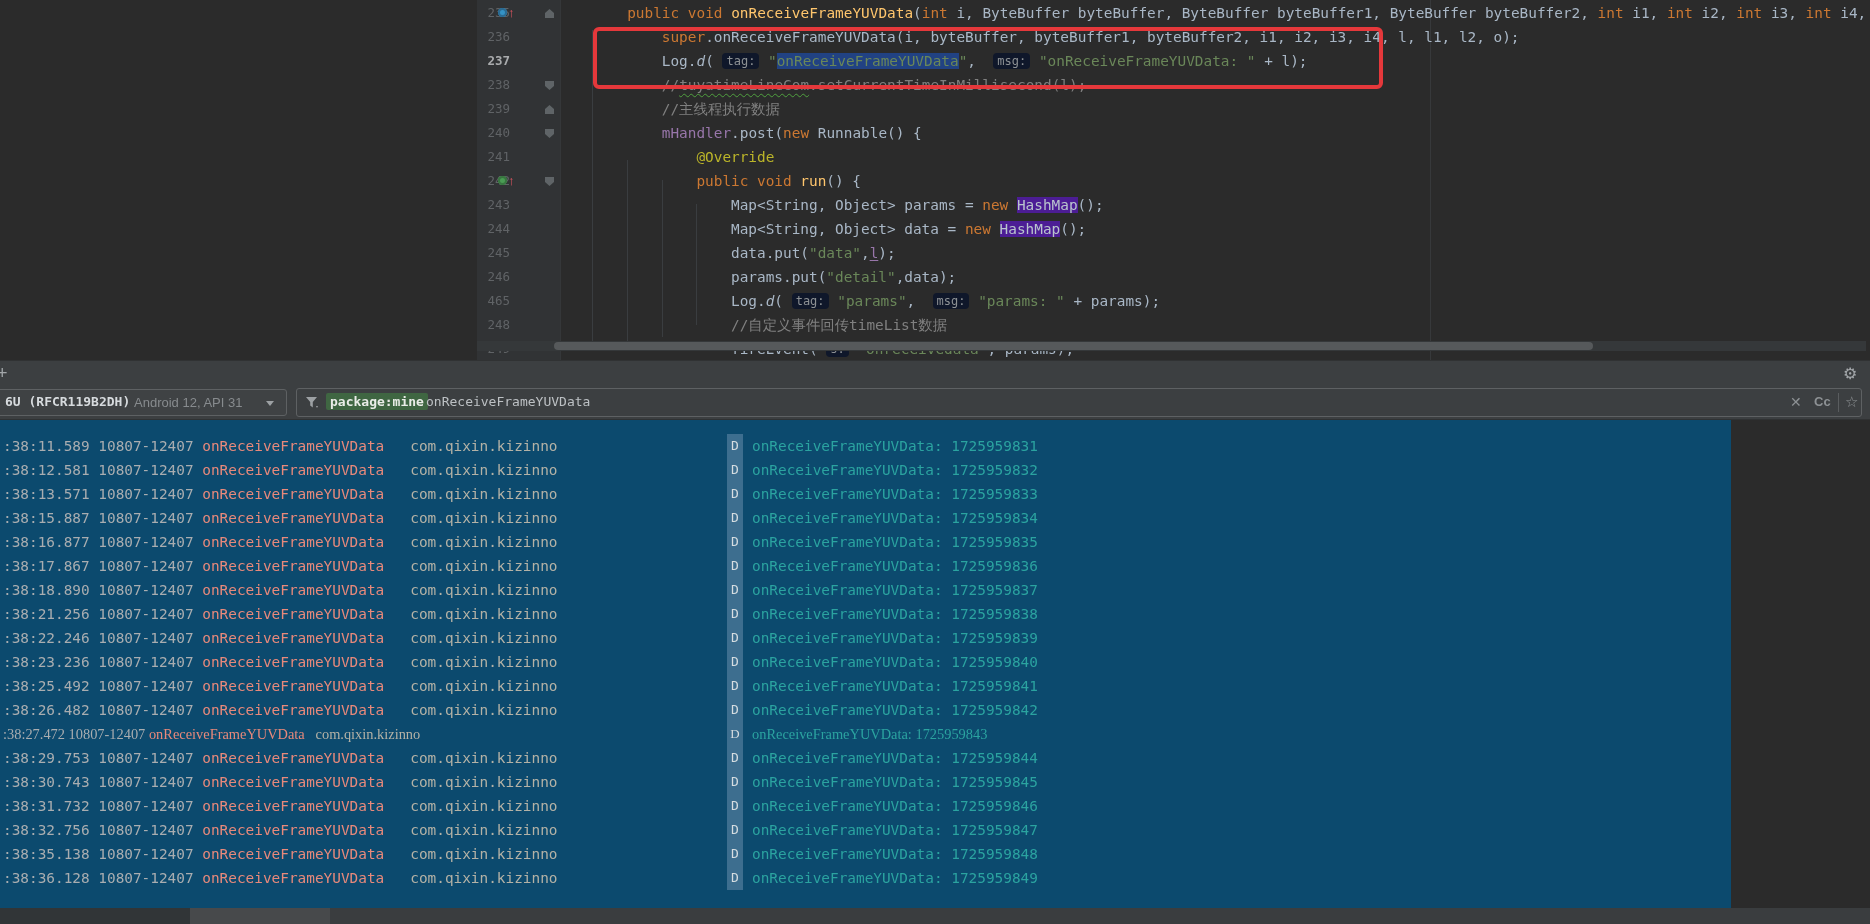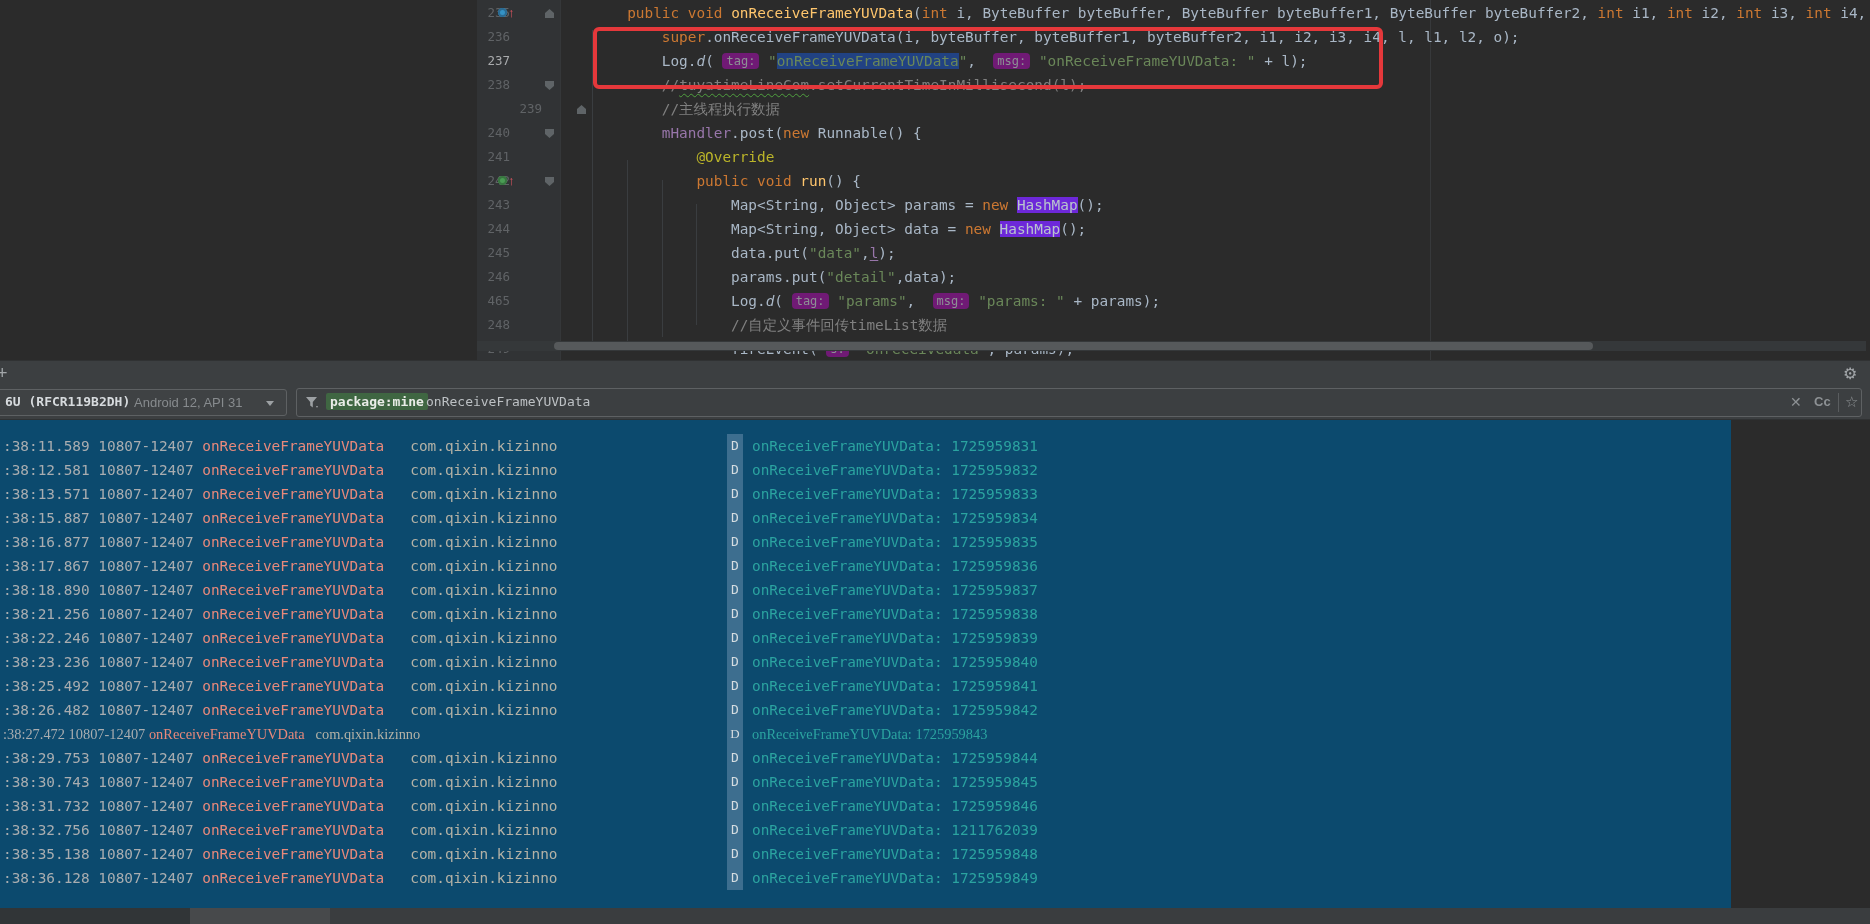--- a/index.html
+++ b/index.html
@@ -15,43 +15,43 @@
   .pp-item.faint{color:#747a82;font-size:11px;}
   .pp-scrollthumb{position:absolute;left:466px;top:50px;width:7px;height:32px;background:#8c887e;border-radius:3px;opacity:.85;}
   
   .editor{position:absolute;left:477px;top:0;width:1393px;height:360px;background:#2b2b2b;overflow:hidden;}
   .gutter-bg{position:absolute;left:0;top:0;width:83px;height:360px;background:#313335;border-right:1px solid #353739;}
   .wrap-guide{position:absolute;left:953px;top:0;width:1px;height:360px;background:#37393b;}
   .iguide{position:absolute;width:1px;background:#3a3d40;}
   .g-row{position:absolute;left:0;width:83px;height:24px;line-height:24px;}
   .g-num{position:absolute;left:0;top:0;width:33px;text-align:right;font-family:"DejaVu Sans Mono",monospace;
          font-size:12.5px;color:#606366;}
-  .g-num.cur{color:#a9abad;font-weight:normal;}
+  .g-num.cur{color:#a9abad;font-weight:bold;}
   .g-ico{position:absolute;left:21px;top:7px;width:9px;height:9px;border-radius:50%;}
   .g-ico.blue{background:#3592c4;box-shadow:inset 0 0 0 2px #2b6a91;}
   .g-ico.green{background:#4a9c54;box-shadow:inset 0 0 0 2px #37753f;}
   .g-arrow{position:absolute;left:31px;top:0;font-size:13px;color:#e05561;font-weight:bold;}
   .g-fold{position:absolute;left:68px;top:8px;width:9px;height:9px;background:#5f6467;}
   .g-fold.up{clip-path:polygon(50% 0,100% 45%,100% 100%,0 100%,0 45%);}
   .g-fold.down{clip-path:polygon(0 0,100% 0,100% 55%,50% 100%,0 55%);}
   .c-row{position:absolute;left:0;width:1393px;height:24px;line-height:24px;white-space:pre;
          font-family:"DejaVu Sans Mono",monospace;font-size:14.4px;color:#a9b7c6;}
   .t-kw{color:#cc7832;}
   .t-meth{color:#ffc66d;}
   .t-txt{color:#a9b7c6;}
   .t-com{color:#808080;}
   .t-comwavy{color:#808080;text-decoration:underline wavy #4fa03f 1px;text-underline-offset:3px;}
   .t-str{color:#6a8759;}
   .t-selstr{color:#6a8759;background:#214283;}
   .t-field{color:#9876aa;}
   .t-ann{color:#bbb529;}
-  .t-hl{color:#b9c4ce;background:#6d28d9;}
+  .t-hl{color:#b9c4ce;background:#4c1d95;}
   .t-varu{color:#9876aa;text-decoration:underline;text-underline-offset:2px;}
   .t-itd{color:#a9b7c6;font-style:italic;}
-  .t-hint{display:inline-block;background:#701a75;color:#8d9194;border-radius:4px;font-size:12px;
+  .t-hint{display:inline-block;background:#0f172a;color:#8d9194;border-radius:4px;font-size:12px;
           line-height:16px;padding:0 4px;vertical-align:1px;text-align:right;}
   .red-box{position:absolute;left:116px;top:27px;width:790px;height:62px;border:4px solid #e5383b;border-radius:6px;
            box-sizing:border-box;pointer-events:none;}
   .hscroll-track{position:absolute;left:0;top:341px;width:1389px;height:10px;background:#35383a;}
   .hscroll-thumb{position:absolute;left:77px;top:1px;width:1039px;height:8px;background:#56595b;border-radius:4px;}
   
   .lc-toolbar{position:absolute;left:0;top:360px;width:1870px;height:26px;background:#3c3f41;border-top:1px solid #303233;box-sizing:border-box;}
   .plus{position:absolute;left:-3px;top:2px;font-size:18px;color:#a2a6a9;}
   .gear{position:absolute;left:1843px;top:3px;font-size:16px;color:#a2a6a9;}
   .lc-filterrow{position:absolute;left:0;top:386px;width:1870px;height:34px;background:#3c3f41;border-bottom:1px solid #303233;box-sizing:border-box;}
@@ -108,21 +108,21 @@
         <div class="g-row" style="top: 25px;">
           <span class="g-num">236</span>
         </div>
         <div class="g-row" style="top: 49px;">
           <span class="g-num cur">237</span>
         </div>
         <div class="g-row" style="top: 73px;">
           <span class="g-num">238</span>
           <span class="g-fold down"></span>
         </div>
-        <div class="g-row" style="top: 97px; margin-left: 32px;">
+        <div class="g-row" style="top: 97px;">
           <span class="g-num">239</span>
           <span class="g-fold up"></span>
         </div>
         <div class="g-row" style="top: 121px;">
           <span class="g-num">240</span>
           <span class="g-fold down"></span>
         </div>
         <div class="g-row" style="top: 145px;">
           <span class="g-num">241</span>
         </div>
@@ -216,21 +216,21 @@
         <div class="log-row" style="top: 158px;"><span class="lr-meta"><span>:38:18.890 10807-12407 </span><span class="lr-tag">onReceiveFrameYUVData</span><span class="lr-pkg">   com.qixin.kizinno</span></span><span class="lr-level">D</span><span class="lr-msg">onReceiveFrameYUVData: 1725959837</span></div>
         <div class="log-row" style="top: 182px;"><span class="lr-meta"><span>:38:21.256 10807-12407 </span><span class="lr-tag">onReceiveFrameYUVData</span><span class="lr-pkg">   com.qixin.kizinno</span></span><span class="lr-level">D</span><span class="lr-msg">onReceiveFrameYUVData: 1725959838</span></div>
         <div class="log-row" style="top: 206px;"><span class="lr-meta"><span>:38:22.246 10807-12407 </span><span class="lr-tag">onReceiveFrameYUVData</span><span class="lr-pkg">   com.qixin.kizinno</span></span><span class="lr-level">D</span><span class="lr-msg">onReceiveFrameYUVData: 1725959839</span></div>
         <div class="log-row" style="top: 230px;"><span class="lr-meta"><span>:38:23.236 10807-12407 </span><span class="lr-tag">onReceiveFrameYUVData</span><span class="lr-pkg">   com.qixin.kizinno</span></span><span class="lr-level">D</span><span class="lr-msg">onReceiveFrameYUVData: 1725959840</span></div>
         <div class="log-row" style="top: 254px;"><span class="lr-meta"><span>:38:25.492 10807-12407 </span><span class="lr-tag">onReceiveFrameYUVData</span><span class="lr-pkg">   com.qixin.kizinno</span></span><span class="lr-level">D</span><span class="lr-msg">onReceiveFrameYUVData: 1725959841</span></div>
         <div class="log-row" style="top: 278px;"><span class="lr-meta"><span>:38:26.482 10807-12407 </span><span class="lr-tag">onReceiveFrameYUVData</span><span class="lr-pkg">   com.qixin.kizinno</span></span><span class="lr-level">D</span><span class="lr-msg">onReceiveFrameYUVData: 1725959842</span></div>
         <div class="log-row" style="top: 302px; font-family: Liberation Serif, serif;"><span class="lr-meta"><span>:38:27.472 10807-12407 </span><span class="lr-tag">onReceiveFrameYUVData</span><span class="lr-pkg">   com.qixin.kizinno</span></span><span class="lr-level">D</span><span class="lr-msg">onReceiveFrameYUVData: 1725959843</span></div>
         <div class="log-row" style="top: 326px;"><span class="lr-meta"><span>:38:29.753 10807-12407 </span><span class="lr-tag">onReceiveFrameYUVData</span><span class="lr-pkg">   com.qixin.kizinno</span></span><span class="lr-level">D</span><span class="lr-msg">onReceiveFrameYUVData: 1725959844</span></div>
         <div class="log-row" style="top: 350px;"><span class="lr-meta"><span>:38:30.743 10807-12407 </span><span class="lr-tag">onReceiveFrameYUVData</span><span class="lr-pkg">   com.qixin.kizinno</span></span><span class="lr-level">D</span><span class="lr-msg">onReceiveFrameYUVData: 1725959845</span></div>
         <div class="log-row" style="top: 374px;"><span class="lr-meta"><span>:38:31.732 10807-12407 </span><span class="lr-tag">onReceiveFrameYUVData</span><span class="lr-pkg">   com.qixin.kizinno</span></span><span class="lr-level">D</span><span class="lr-msg">onReceiveFrameYUVData: 1725959846</span></div>
-        <div class="log-row" style="top: 398px;"><span class="lr-meta"><span>:38:32.756 10807-12407 </span><span class="lr-tag">onReceiveFrameYUVData</span><span class="lr-pkg">   com.qixin.kizinno</span></span><span class="lr-level">D</span><span class="lr-msg">onReceiveFrameYUVData: 1211762039</span></div>
+        <div class="log-row" style="top: 398px;"><span class="lr-meta"><span>:38:32.756 10807-12407 </span><span class="lr-tag">onReceiveFrameYUVData</span><span class="lr-pkg">   com.qixin.kizinno</span></span><span class="lr-level">D</span><span class="lr-msg">onReceiveFrameYUVData: 1725959847</span></div>
         <div class="log-row" style="top: 422px;"><span class="lr-meta"><span>:38:35.138 10807-12407 </span><span class="lr-tag">onReceiveFrameYUVData</span><span class="lr-pkg">   com.qixin.kizinno</span></span><span class="lr-level">D</span><span class="lr-msg">onReceiveFrameYUVData: 1725959848</span></div>
         <div class="log-row" style="top: 446px;"><span class="lr-meta"><span>:38:36.128 10807-12407 </span><span class="lr-tag">onReceiveFrameYUVData</span><span class="lr-pkg">   com.qixin.kizinno</span></span><span class="lr-level">D</span><span class="lr-msg">onReceiveFrameYUVData: 1725959849</span></div>
       </div>
   </div>
 
   <div class="statusbar">
     <div class="sb-seg1"></div>
     <div class="sb-seg2"></div>
   </div>
 

